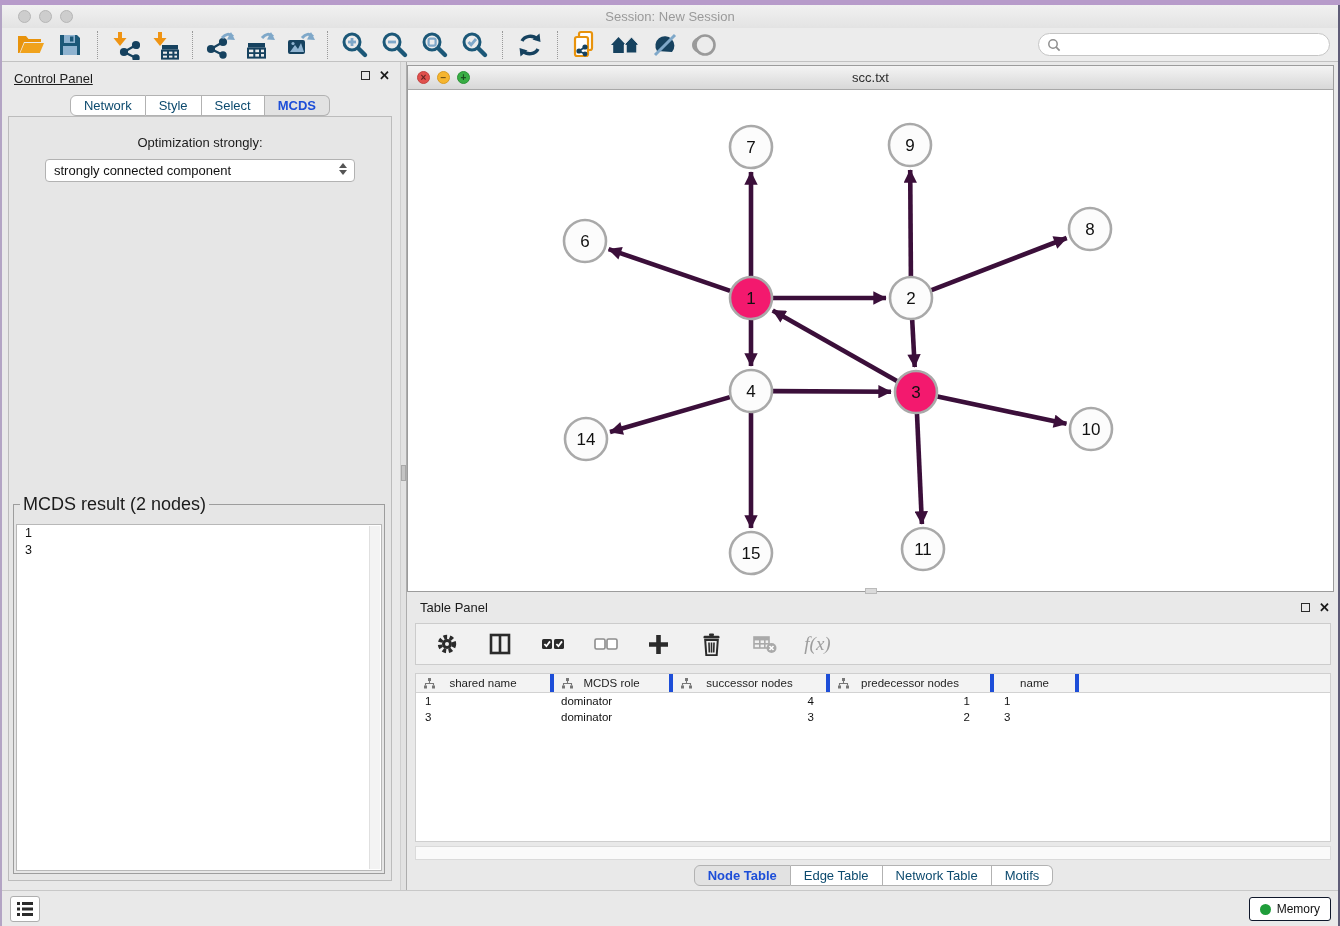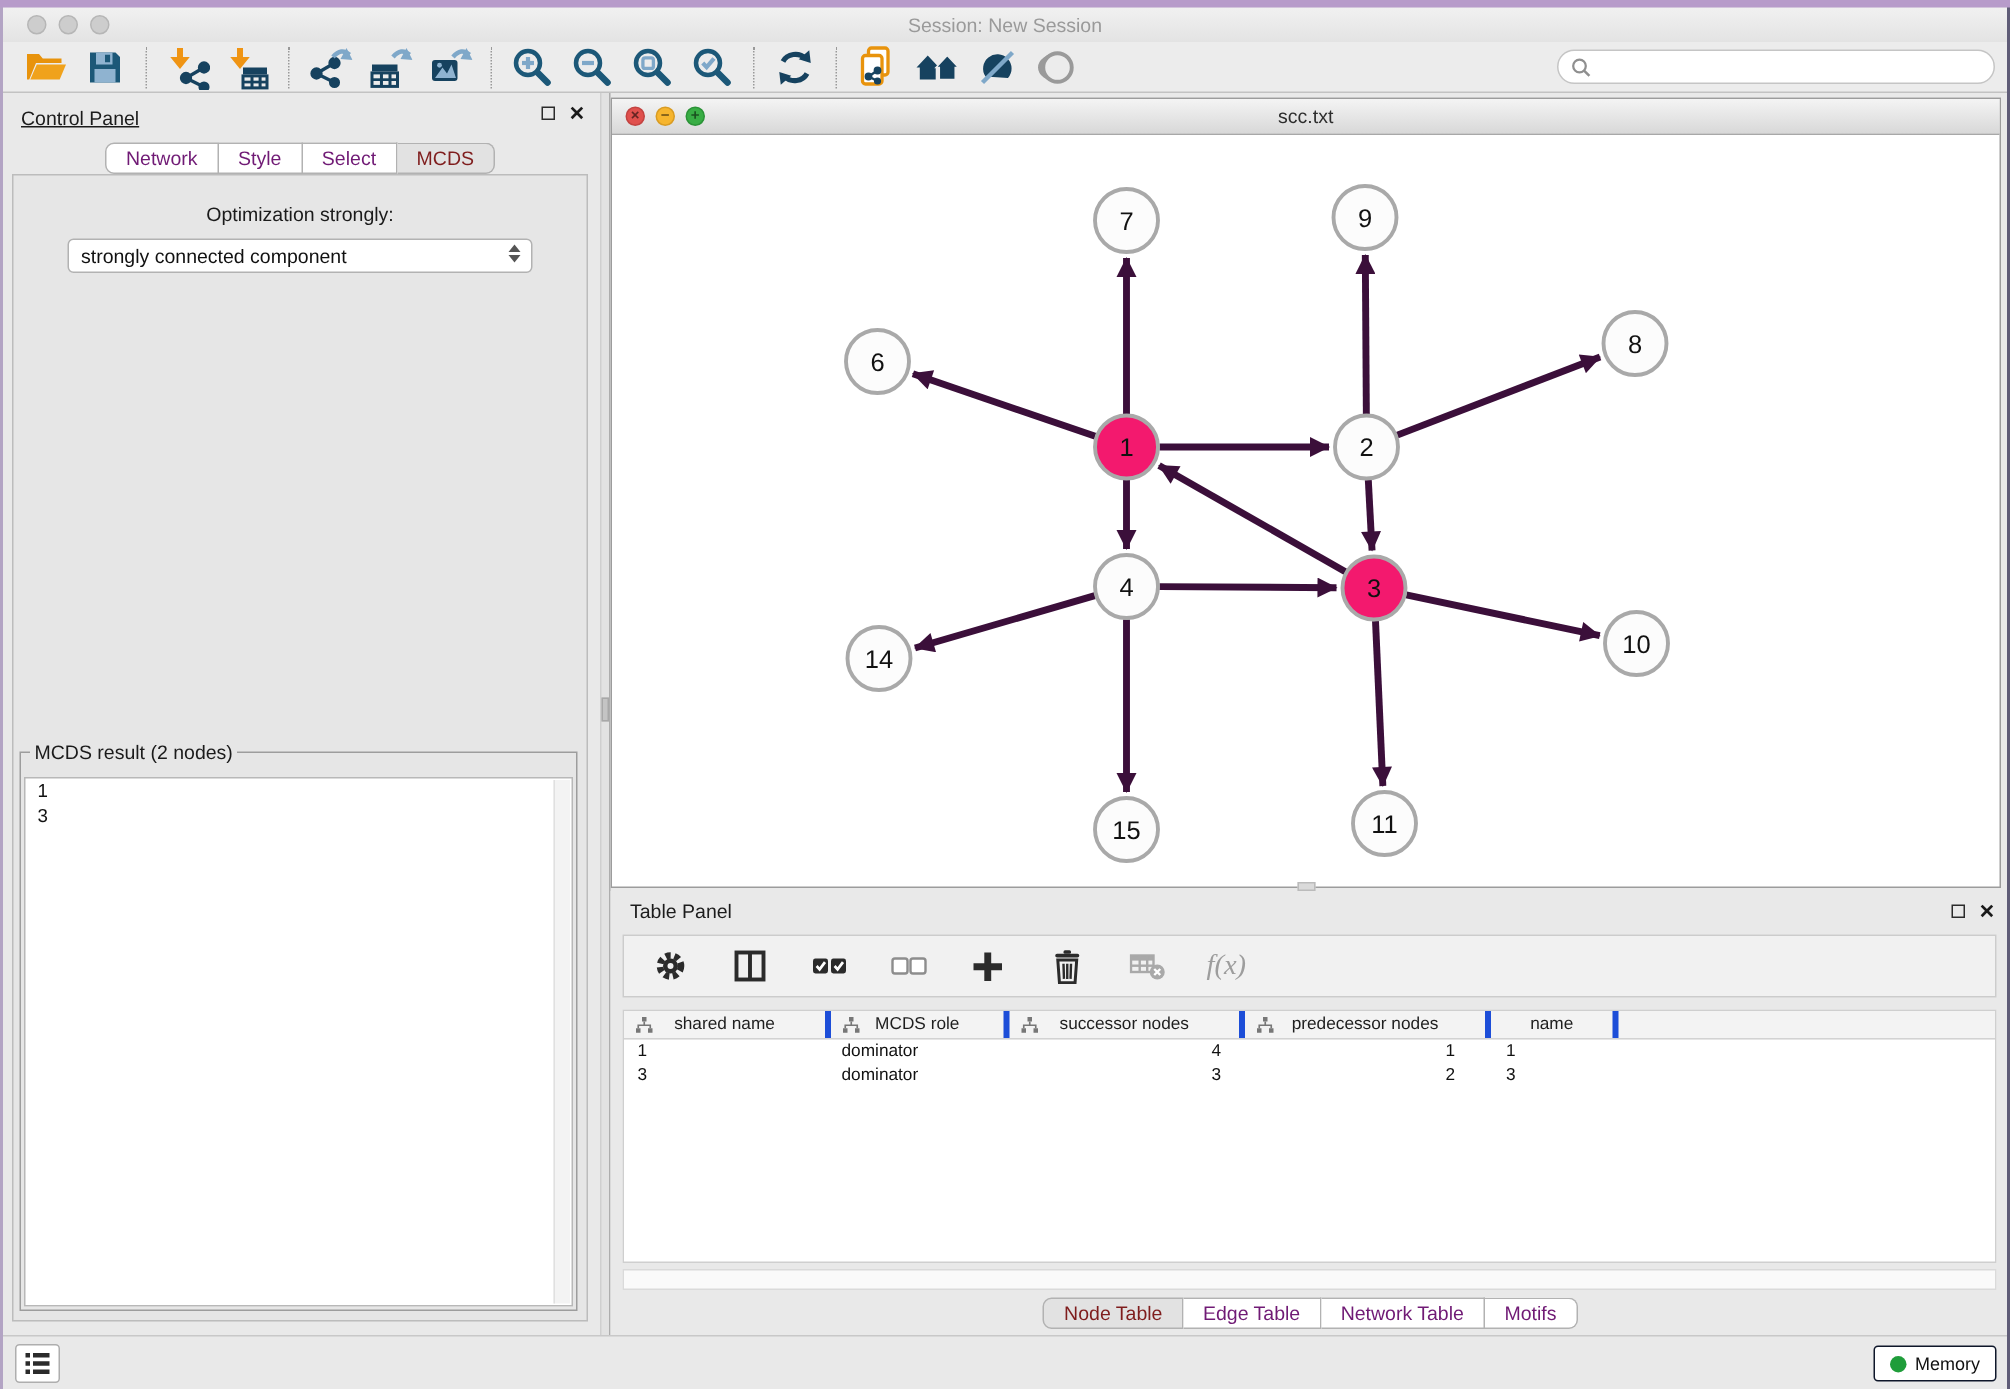--- a/index.html
+++ b/index.html
@@ -22,35 +22,35 @@
   .search-wrap{margin-left:auto;width:292px;height:23px;background:#fff;border:1px solid #c5c5c5;border-radius:12px;display:flex;align-items:center;padding:0 8px;gap:5px;}
   .search-wrap input{border:none;outline:none;flex:1;font-size:12px;background:transparent;font-family:"Liberation Sans",sans-serif;}
 
   
   .control-panel{position:absolute;top:62px;left:0;width:400px;bottom:36px;background:#e9e9e9;}
   .cp-header{height:32px;display:flex;align-items:center;padding:0 14px;font-size:13px;color:#1c1c1c;position:relative;text-decoration:underline;}
   .win-icons{position:absolute;right:10px;top:8px;display:flex;gap:9px;align-items:center;}
   .float-box{width:9px;height:9px;border:1.6px solid #2b2b2b;display:inline-block;}
   .close-x{font-size:13px;font-weight:bold;color:#1a1a1a;line-height:11px;}
   .cp-tabs{position:absolute;top:33px;left:0;right:0;display:flex;justify-content:center;z-index:2;}
-  .tab{background:#fff;border:1px solid #b2b2b2;border-left:none;padding:0 13px;font-size:13px;color:#701a75;height:21px;line-height:20px;}
+  .tab{background:#fff;border:1px solid #b2b2b2;border-left:none;padding:0 13px;font-size:13px;color:#0c4a6e;height:21px;line-height:20px;}
   .tab:first-child{border-left:1px solid #b2b2b2;border-radius:6px 0 0 6px;}
   .tab:last-child{border-radius:0 6px 6px 0;}
-  .tab.sel{background:#e2e2e2;color:#7f1d1d;}
+  .tab.sel{background:#e2e2e2;color:#1d4ed8;font-weight:bold;}
   .cp-content{position:absolute;top:54px;left:8px;right:8px;bottom:9px;background:#e6e6e6;border:1px solid #bcbcbc;}
   .opt-label{margin-top:18px;text-align:center;font-size:13px;color:#1b1b1b;}
   .dropdown{margin:9px auto 0 auto;width:310px;height:23px;background:#fff;border:1px solid #b2b2b2;border-radius:4px;display:flex;align-items:center;padding:0 8px;font-size:13px;color:#111;position:relative;}
   .dd-chev{position:absolute;right:7px;top:3px;display:flex;flex-direction:column;gap:2px;}
   .dd-chev i{display:block;width:0;height:0;border-left:4px solid transparent;border-right:4px solid transparent;}
   .dd-chev .up{border-bottom:5px solid #555;}
   .dd-chev .dn{border-top:5px solid #555;}
   .btn-row{display:flex;justify-content:center;gap:14px;margin-top:11px;}
   .push-btn{height:22px;padding:0 15px;font-size:13px;color:#111;background:linear-gradient(#ffffff,#f1f1f1);border:1px solid #adadad;border-radius:4px;display:flex;align-items:center;}
   fieldset.result{position:absolute;left:4px;right:6px;bottom:6px;height:380px;border:1px solid #9d9d9d;padding:0;background:transparent;}
-  fieldset.result legend{font-size:13px;color:#1b1b1b;margin-left:6px;padding:0 3px;}
+  fieldset.result legend{font-size:18px;color:#1b1b1b;margin-left:6px;padding:0 3px;}
   .result-inner{position:absolute;left:2px;right:2px;top:9px;bottom:2px;background:#fff;border:1px solid #b8b8b8;}
   .rline{font-size:12.5px;color:#111;padding-left:8px;line-height:17px;}
   .result-scroll{position:absolute;top:1px;bottom:1px;right:1px;width:11px;background:#f3f3f3;border-left:1px solid #e0e0e0;}
 
   .v-splitter{position:absolute;top:62px;left:400px;width:7px;bottom:36px;background:#e2e2e2;border-left:1px solid #cfcfcf;border-right:1px solid #adadad;}
   .v-handle{position:absolute;top:403px;left:0px;width:5px;height:16px;background:#c4c4c4;border:1px solid #a8a8a8;}
 
   
   .network-window{position:absolute;top:65px;left:407px;right:6px;height:527px;border:1px solid #9c9c9c;background:#fff;}
   .nw-titlebar{height:24px;background:linear-gradient(#f4f4f4,#d8d8d8);border-bottom:1px solid #a8a8a8;position:relative;}

